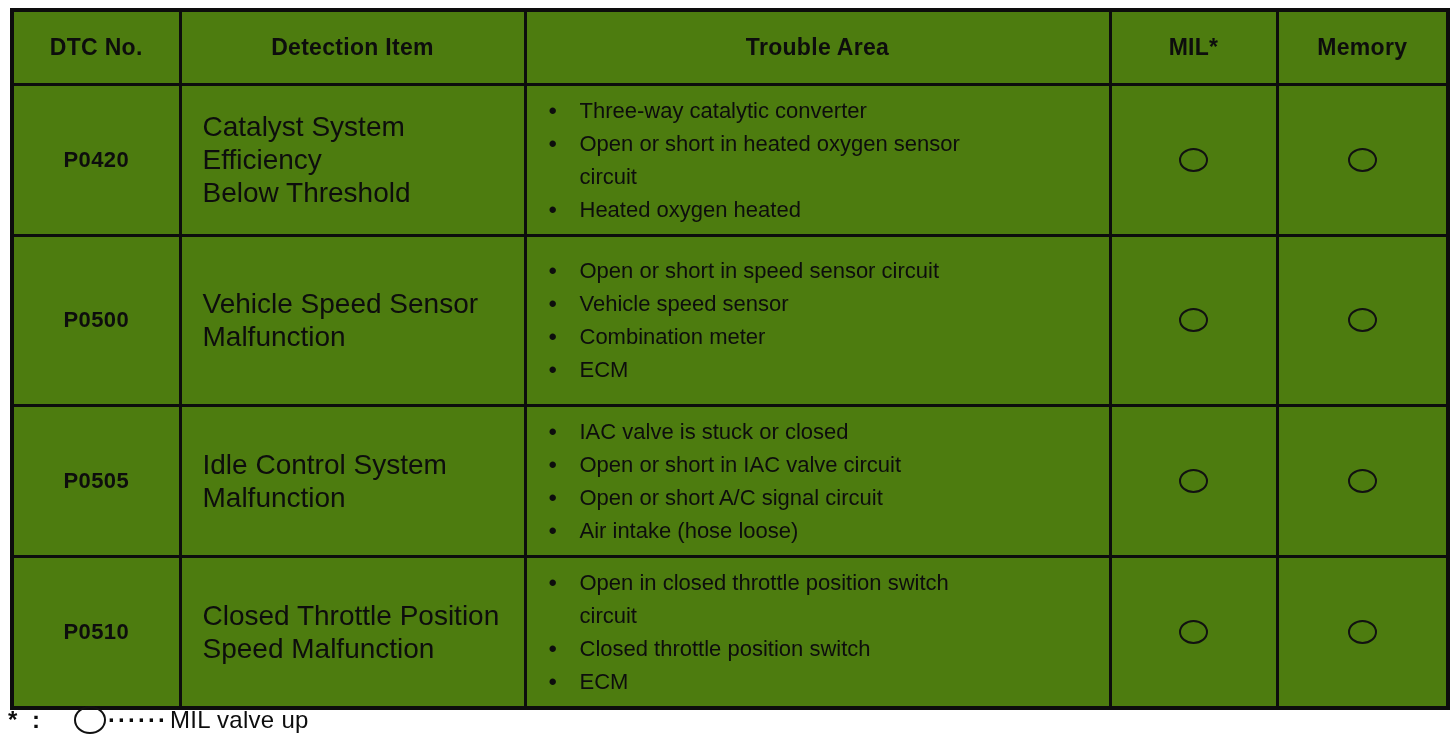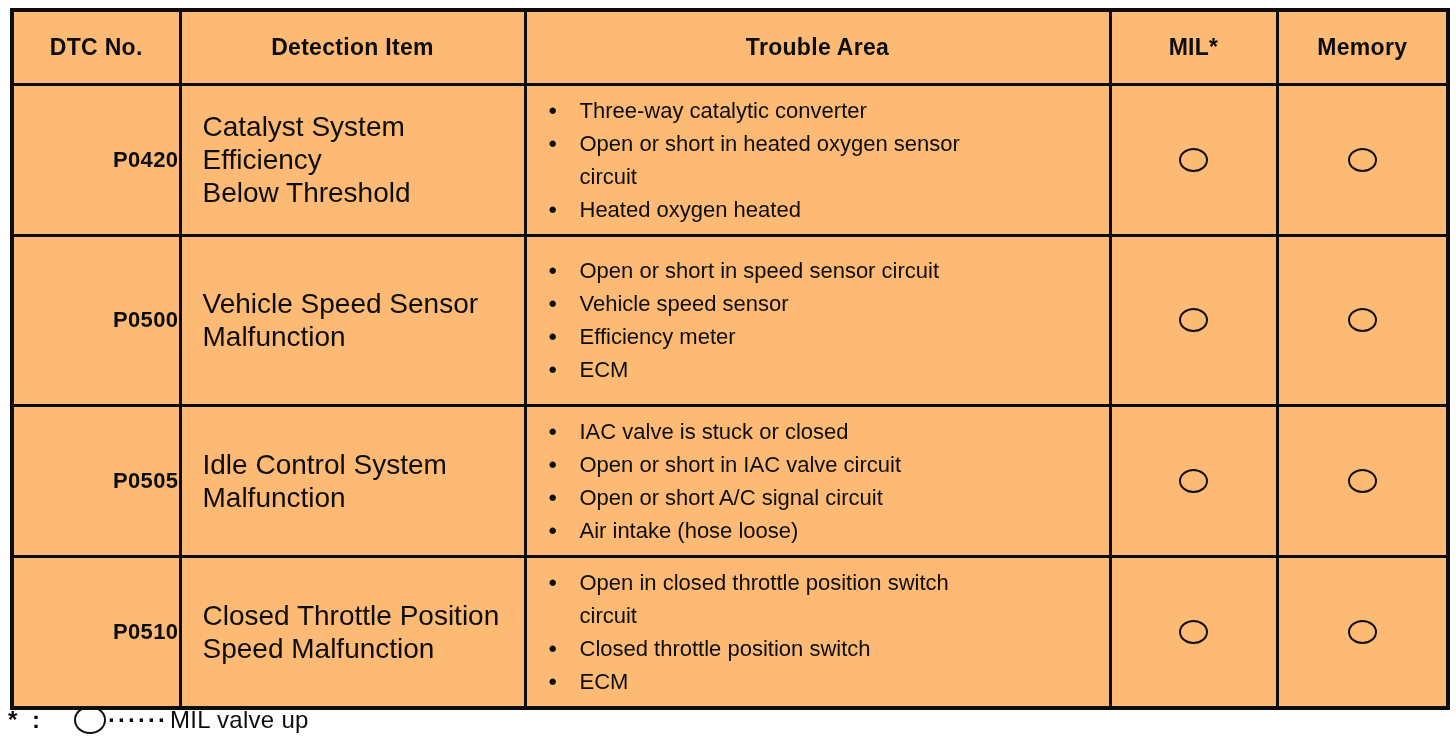--- a/index.html
+++ b/index.html
@@ -20,21 +20,21 @@
     top: 8px;
     width: 1436px;
     border-collapse: collapse;
     table-layout: fixed;
     border: 4px solid #0d0d0d;
   }
   .dtc-table th, .dtc-table td {
     border: 3px solid #0d0d0d;
     vertical-align: middle;
     padding: 0;
-    background: #fdba74;
+    background: #4d7c0f;
   }
   col.c-dtc    { width: 168px; }
   col.c-det    { width: 345px; }
   col.c-trb    { width: 585px; }
   col.c-mil    { width: 167px; }
   col.c-mem    { width: 171px; }
 
   .dtc-table thead tr { height: 74px; }
   tr.r0 { height: 144px; }
   tr.r1 { height: 170px; }
@@ -42,21 +42,21 @@
   tr.r3 { height: 144px; }
 
   .dtc-table th {
     font-weight: bold;
     font-size: 23px;
     text-align: center;
     letter-spacing: 0.3px;
   }
 
   td.cell-dtc {
-    text-align: right;
+    text-align: center;
     font-weight: bold;
     font-size: 22px;
     letter-spacing: 0.4px;
   }
   td.cell-det {
     font-size: 28px;
     line-height: 33px;
     padding-left: 21px;
     padding-right: 8px;
     white-space: pre-line;
@@ -160,21 +160,21 @@
         <td class="cell-mark"><span class="circle-mark"></span></td>
       </tr>
       <tr class="r1">
         <td class="cell-dtc">P0500</td>
         <td class="cell-det">Vehicle Speed Sensor
 Malfunction</td>
         <td class="cell-trb">
           <ul>
             <li>Open or short in speed sensor circuit</li>
             <li>Vehicle speed sensor</li>
-            <li>Efficiency meter</li>
+            <li>Combination meter</li>
             <li>ECM</li>
           </ul>
         </td>
         <td class="cell-mark"><span class="circle-mark"></span></td>
         <td class="cell-mark"><span class="circle-mark"></span></td>
       </tr>
       <tr class="r2">
         <td class="cell-dtc">P0505</td>
         <td class="cell-det">Idle Control System
 Malfunction</td>

